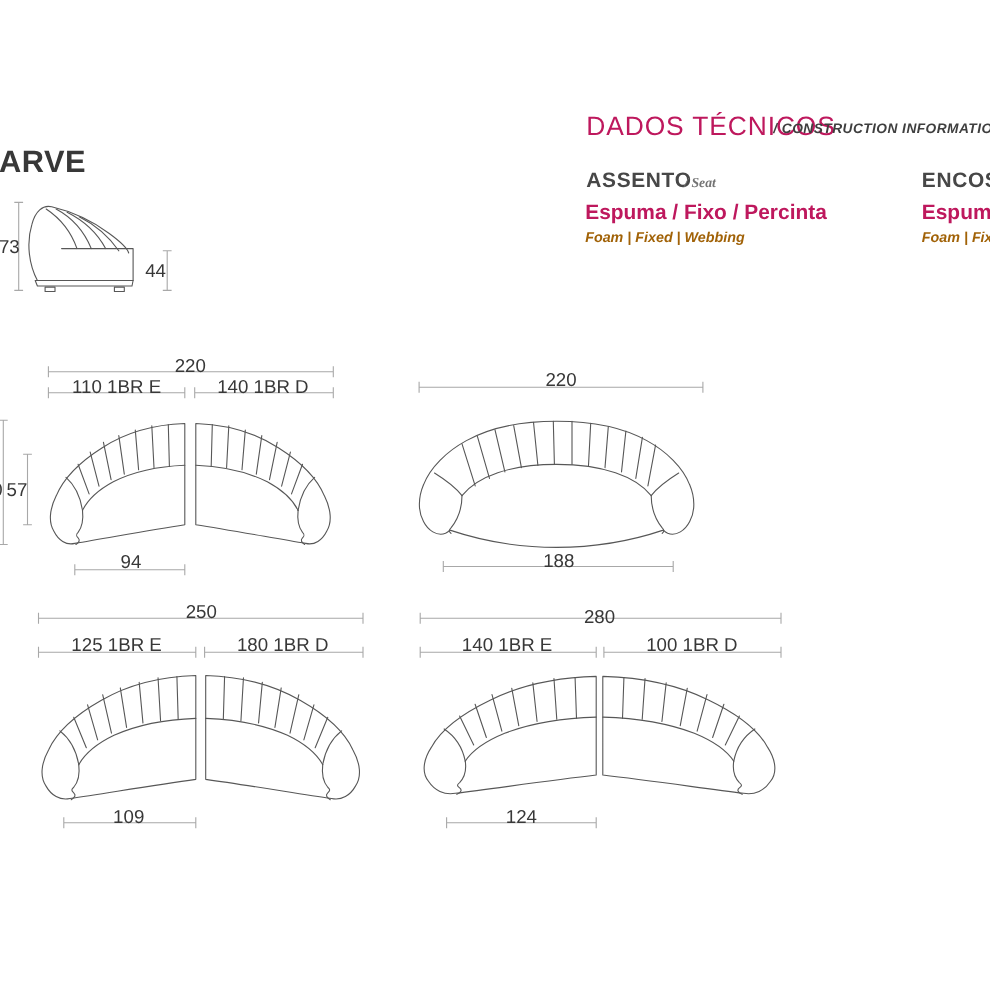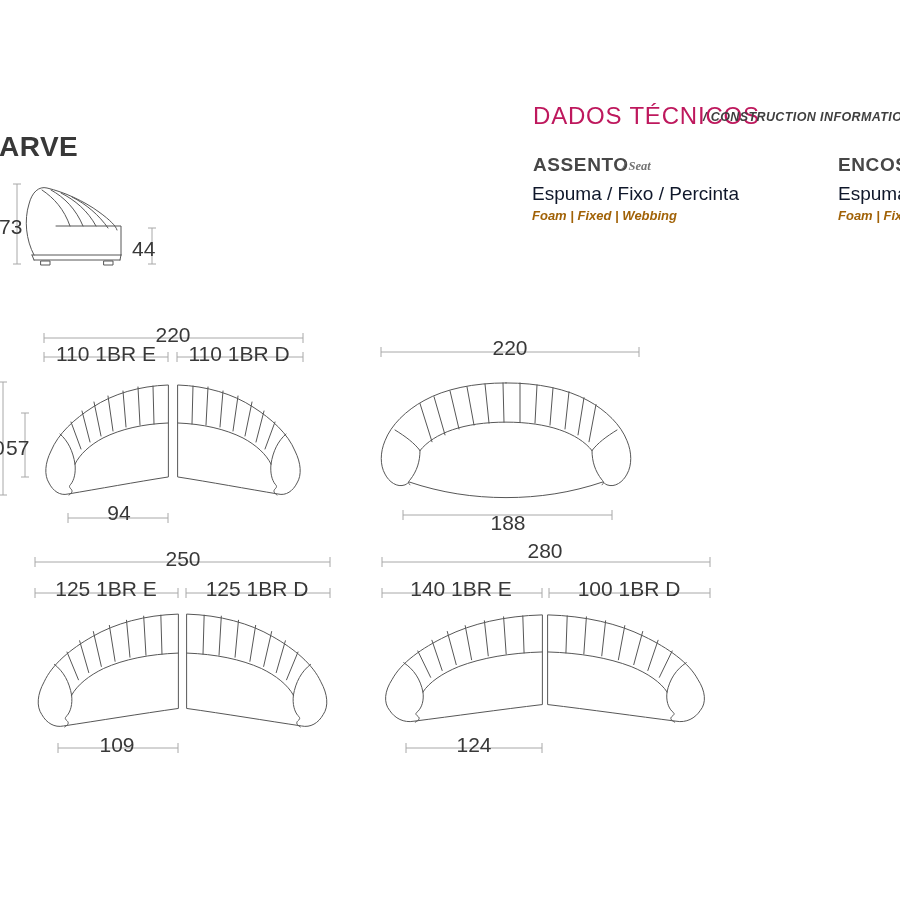--- a/index.html
+++ b/index.html
@@ -6,23 +6,23 @@
   body{
     width:900px;height:900px;position:relative;overflow:hidden;background:#ffffff;
     font-family:"Liberation Sans","DejaVu Sans",sans-serif;color:#3a3a3a;
   }
   .abs{position:absolute;white-space:nowrap;line-height:1;}
   .product-title{font-size:28px;font-weight:800;letter-spacing:.5px;color:#383838;margin-top:45px;}
   .hdr-pt{font-size:24px;font-weight:400;letter-spacing:.8px;color:#be185d;}
   .hdr-en{font-size:12.5px;font-style:italic;font-weight:600;letter-spacing:.4px;color:#3f3f3f;}
   .spec-h{font-size:19px;font-weight:700;letter-spacing:.6px;color:#474747;}
   .spec-h-en{font-size:12.5px;font-style:italic;font-weight:600;color:#737373;font-family:Liberation Serif, serif;}
-  .spec-m{font-size:19px;font-weight:400;color:#0f172a;}
+  .spec-m{font-size:19px;font-weight:700;color:#be185d;}
   .spec-m-en{font-size:13px;font-style:italic;font-weight:600;color:#a16207;}
-  .lbl{position:absolute;font-size:21px;color:#383838;white-space:nowrap;line-height:1;}
+  .lbl{position:absolute;font-size:17px;color:#383838;white-space:nowrap;line-height:1;}
   .ctr{transform:translateX(-50%);}
   svg{position:absolute;left:0;top:0;}
   .draw{fill:none;stroke:#575757;stroke-width:1;stroke-linecap:round;stroke-linejoin:round;vector-effect:non-scaling-stroke;}
   .dim{fill:none;stroke:#a8a8a8;stroke-width:1;stroke-linecap:butt;}
 </style>
 </head>
 <body>
 
 <svg width="900" height="900" viewBox="0 0 900 900">
   <defs>
@@ -103,29 +103,29 @@
 
 <div class="abs spec-h" style="left:838px;top:155px">ENCOS</div>
 <div class="abs spec-m" style="left:838px;top:184px">Espuma</div>
 <div class="abs spec-m-en" style="left:838px;top:209px">Foam | Fix</div>
 
 <div class="lbl" style="left:-1px;top:216px">73</div>
 <div class="lbl" style="left:132px;top:238px">44</div>
 
 <div class="lbl ctr" style="left:173px;top:324px">220</div>
 <div class="lbl ctr" style="left:106px;top:343px">110 1BR E</div>
-<div class="lbl ctr" style="left:239px;top:343px">110 1BR D</div>
+<div class="lbl ctr" style="left:239px;top:343px">140 1BR D</div>
 <div class="lbl" style="left:6px;top:437px">57</div>
 <div class="lbl" style="left:-7px;top:437px">0</div>
 <div class="lbl ctr" style="left:119px;top:502px">94</div>
 
 <div class="lbl ctr" style="left:510px;top:337px">220</div>
-<div class="lbl ctr" style="left:508px;top:512px">188</div>
+<div class="lbl ctr" style="left:508px;top:501px">188</div>
 
 <div class="lbl ctr" style="left:183px;top:548px">250</div>
 <div class="lbl ctr" style="left:106px;top:578px">125 1BR E</div>
-<div class="lbl ctr" style="left:257px;top:578px">125 1BR D</div>
+<div class="lbl ctr" style="left:257px;top:578px">180 1BR D</div>
 <div class="lbl ctr" style="left:117px;top:734px">109</div>
 
-<div class="lbl ctr" style="left:545px;top:540px">280</div>
+<div class="lbl ctr" style="left:545px;top:552px">280</div>
 <div class="lbl ctr" style="left:461px;top:578px">140 1BR E</div>
 <div class="lbl ctr" style="left:629px;top:578px">100 1BR D</div>
 <div class="lbl ctr" style="left:474px;top:734px">124</div>
 
 </body></html>

